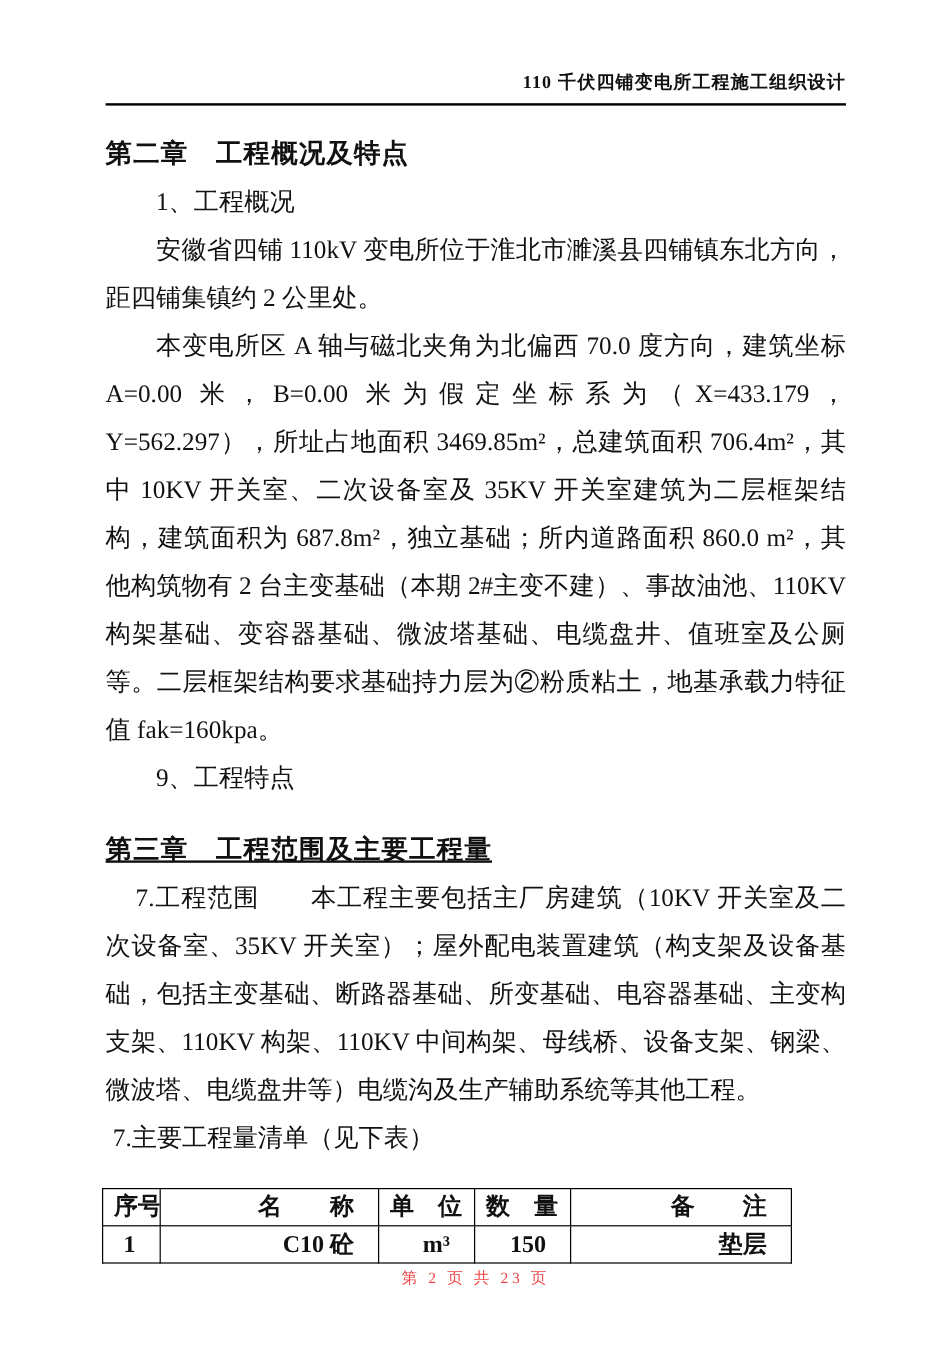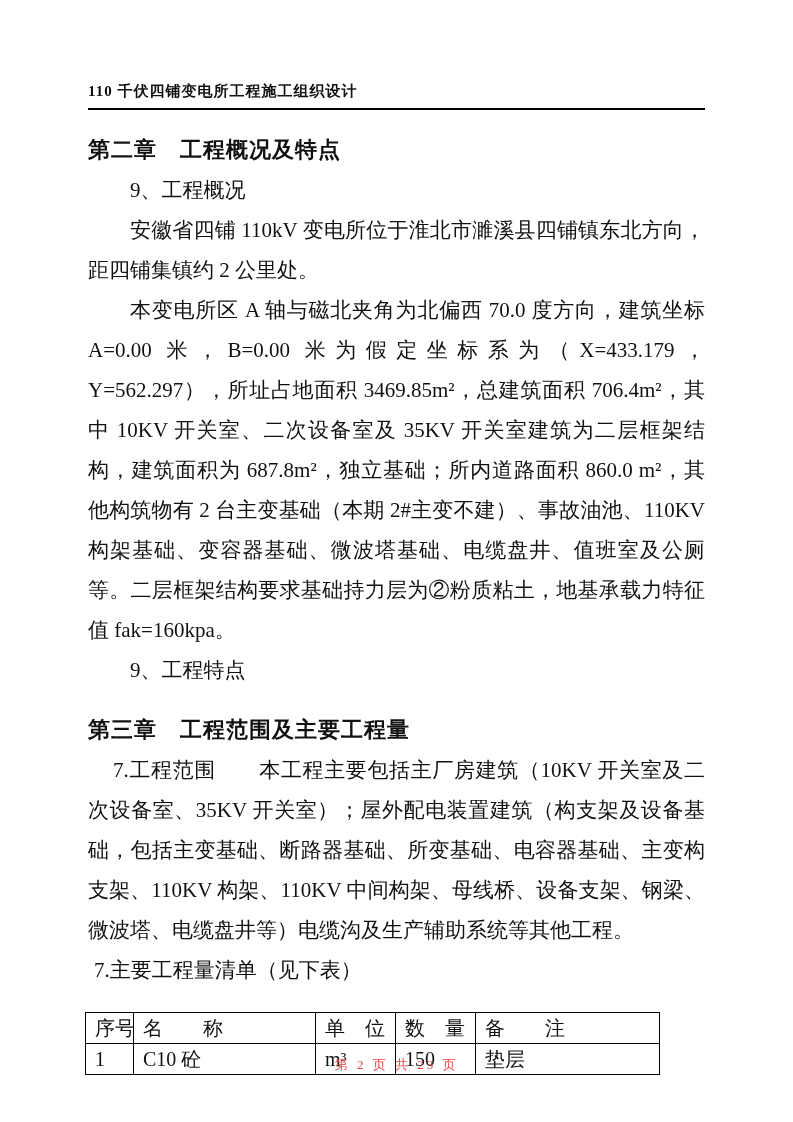--- a/index.html
+++ b/index.html
@@ -11,22 +11,22 @@
     position: relative;
     width: 793px;
     height: 1122px;
     background: #ffffff;
     color: #111111;
     font-family: "Liberation Serif", "DejaVu Serif", serif;
     overflow: hidden;
   }
   .header {
     margin: 0 88px;
-    padding-top: 80px;
-    text-align: left;
+    padding-top: 58px;
+    text-align: right;
   }
   .header-title {
     font-size: 15px;
     font-weight: bold;
     letter-spacing: 1px;
     line-height: 22px;
   }
   .header-rule {
     margin: 6px 88px 0 88px;
     border-bottom: 2px solid #000000;
@@ -35,44 +35,45 @@
     margin: 0 88px;
   }
   .ch-heading {
     font-size: 22px;
     font-weight: bold;
     line-height: 40px;
     margin: 20px 0 0 0;
     letter-spacing: 1px;
   }
   .ch-heading.ch3 {
+    text-decoration: underline;
   }
   .content p {
     margin: 0;
     font-size: 21px;
     line-height: 40px;
     text-align: justify;
   }
   .indent2 { text-indent: 42px; }
   .indent1 { text-indent: 25px; }
   .indent0 { text-indent: 6px; }
   table.qty {
     border-collapse: collapse;
     table-layout: fixed;
     width: 574px;
     margin-top: 22px;
     margin-left: -3px;
   }
   table.qty th, table.qty td {
     border: 1.5px solid #000000;
     height: 30px;
-    padding: 0 4px 0 9px;
+    padding: 0 20px 0 9px;
     font-size: 20px;
-    font-weight: normal;
-    text-align: left;
+    font-weight: bold;
+    text-align: right;
     line-height: 28px;
     white-space: nowrap;
     overflow: hidden;
   }
   .footer {
     position: absolute;
     left: 0;
     right: 0;
     bottom: 48px;
     text-align: center;
@@ -88,21 +89,21 @@
 
   <div class="header">
     <div class="header-title">110 千伏四铺变电所工程施工组织设计</div>
   </div>
   <div class="header-rule"></div>
 
   <div class="content">
 
     <h1 class="ch-heading">第二章　工程概况及特点</h1>
 
-    <p class="indent2">9、工程概况</p>
+    <p class="indent2">1、工程概况</p>
 
     <p class="indent2">安徽省四铺 110kV 变电所位于淮北市濉溪县四铺镇东北方向，距四铺集镇约 2 公里处。</p>
 
     <p class="indent2">本变电所区 A 轴与磁北夹角为北偏西 70.0 度方向，建筑坐标 A=0.00 米，B=0.00 米为假定坐标系为（X=433.179，Y=562.297），所址占地面积 3469.85m²，总建筑面积 706.4m²，其中 10KV 开关室、二次设备室及 35KV 开关室建筑为二层框架结构，建筑面积为 687.8m²，独立基础；所内道路面积 860.0 m²，其他构筑物有 2 台主变基础（本期 2#主变不建）、事故油池、110KV 构架基础、变容器基础、微波塔基础、电缆盘井、值班室及公厕等。二层框架结构要求基础持力层为②粉质粘土，地基承载力特征值 fak=160kpa。</p>
 
     <p class="indent2">9、工程特点</p>
 
 
     <h1 class="ch-heading ch3">第三章　工程范围及主要工程量</h1>
 

